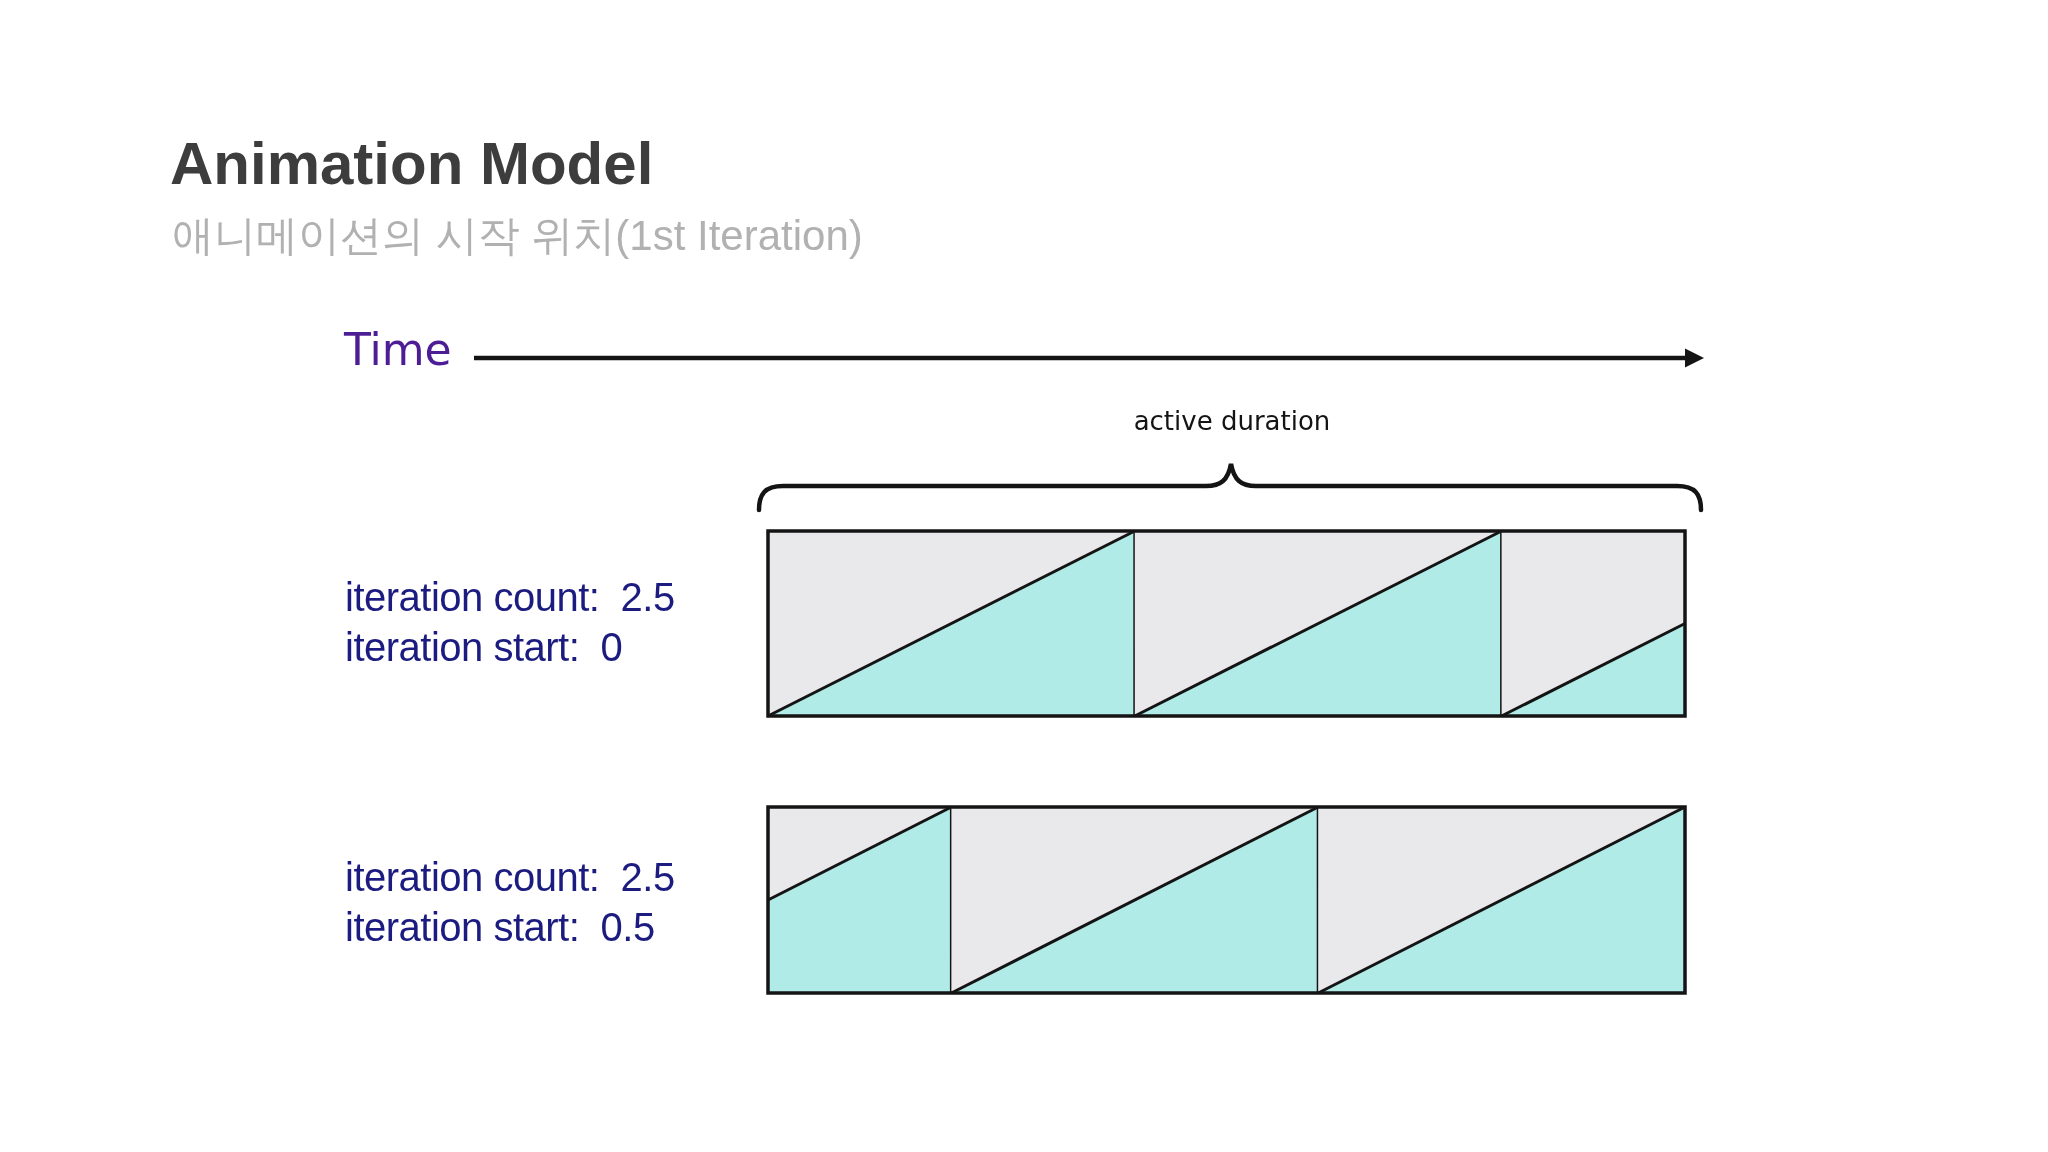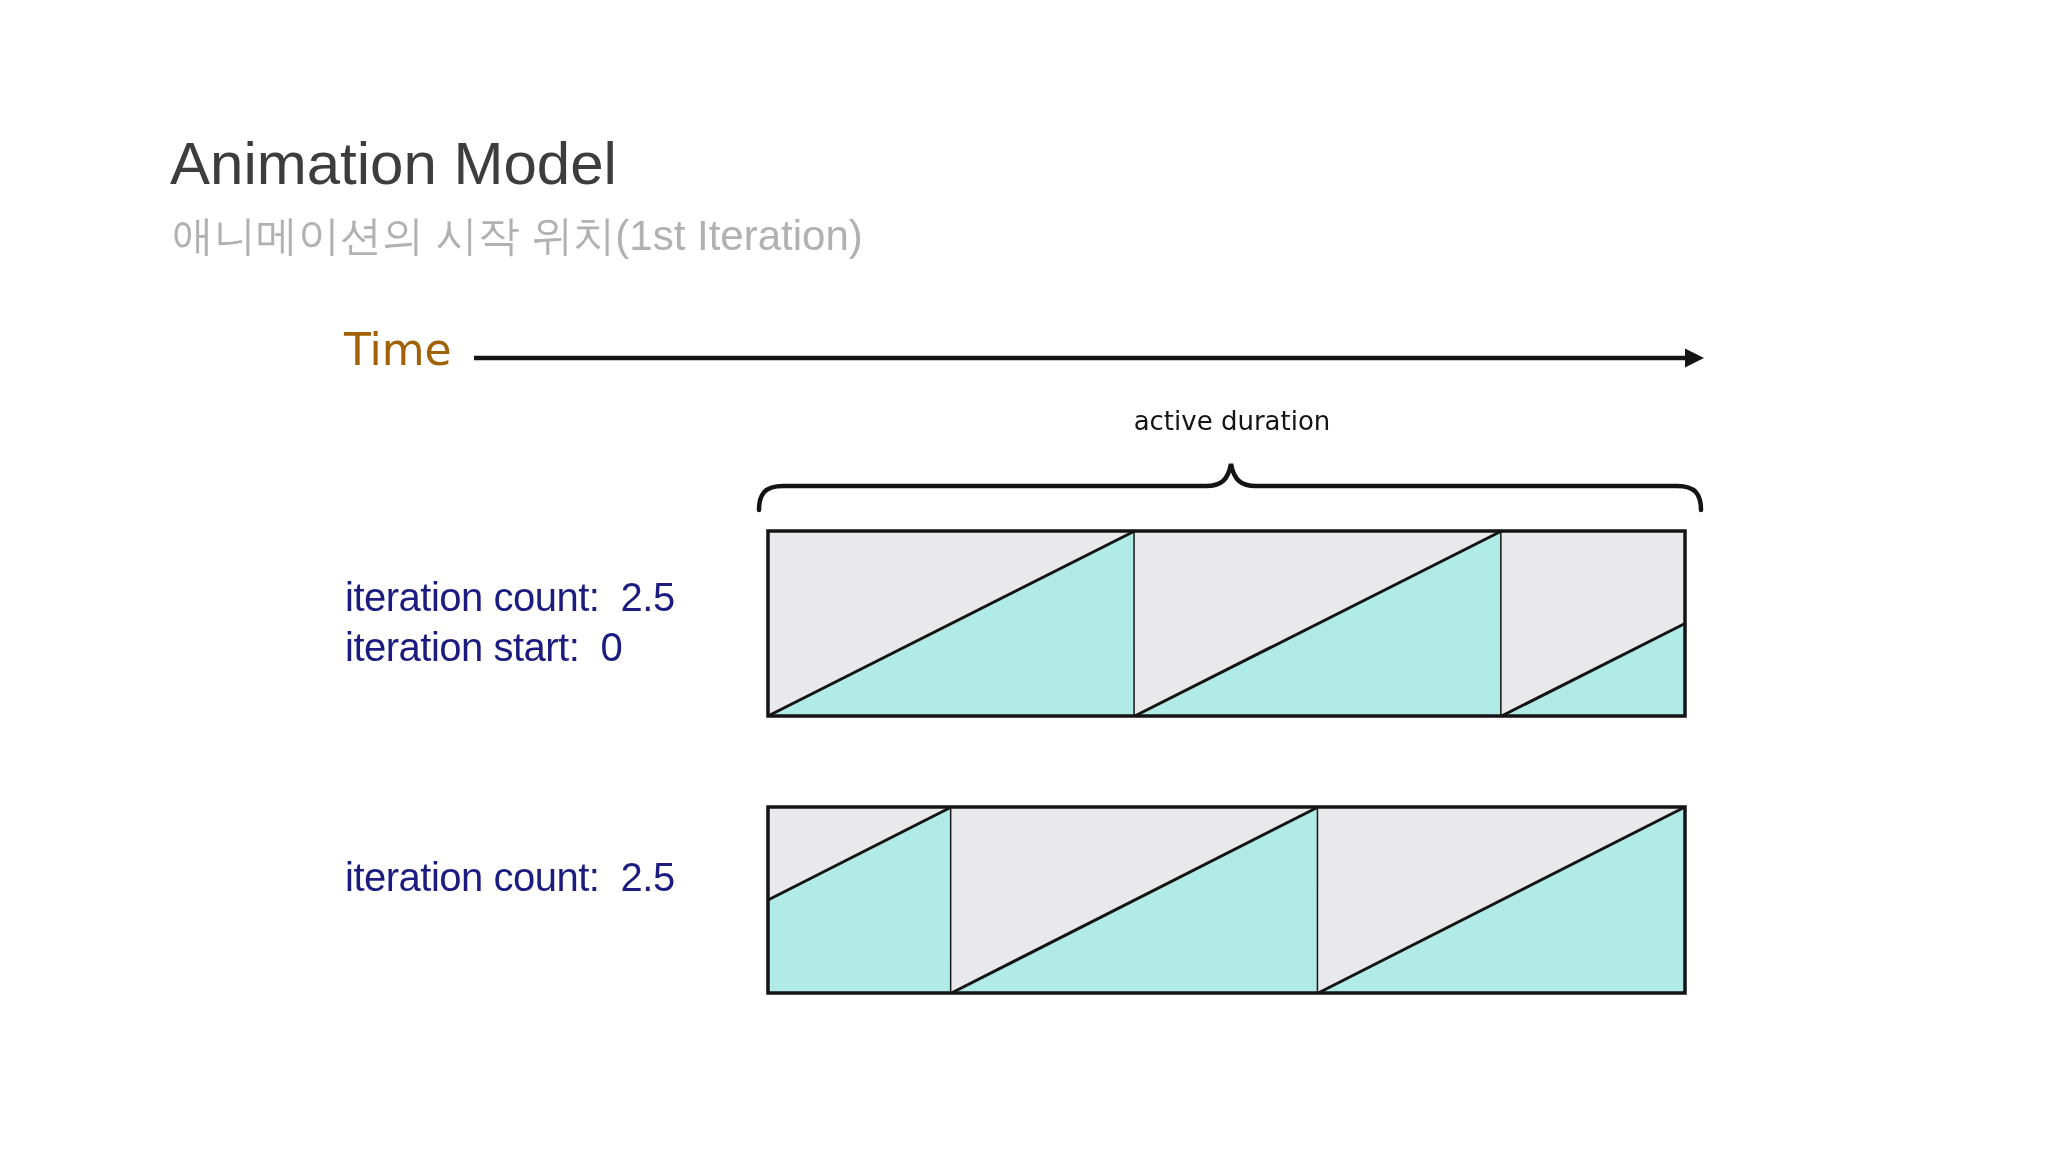--- a/index.html
+++ b/index.html
@@ -14,41 +14,41 @@
     overflow: hidden;
     font-family: "Liberation Sans", sans-serif;
   }
   .abs { position: absolute; }
 
   .slide-title {
     left: 170px;
     top: 134px;
     margin: 0;
     font-size: 60px;
-    font-weight: 400;
+    font-weight: 700;
     color: #3d3d3d;
     letter-spacing: 0px;
     line-height: 1;
     white-space: pre;
   }
   .slide-subtitle {
     left: 172px;
     top: 212px;
     font-size: 42px;
     font-weight: 400;
     color: #b1b1b1;
     line-height: 1.15;
     white-space: pre;
     text-align: right;
   }
   .time-label {
     left: 344px;
     top: 328px;
     font-size: 44px;
-    color: #a16207;
+    color: #4c1d95;
     font-family: "DejaVu Sans", sans-serif;
     line-height: 1;
     white-space: pre;
   }
   .active-duration-label {
     left: 932px;
     top: 408px;
     width: 600px;
     text-align: center;
     font-size: 26px;
@@ -130,13 +130,14 @@
     </g>
 </svg>
 
 <div class="abs row-label" style="top:572px">
   <div class="row-label-line">iteration count:  2.5</div>
   <div class="row-label-line">iteration start:  0</div>
 </div>
 
 <div class="abs row-label" style="top:852px">
   <div class="row-label-line">iteration count:  2.5</div>
+  <div class="row-label-line">iteration start:  0.5</div>
 </div>
 
 </body></html>

